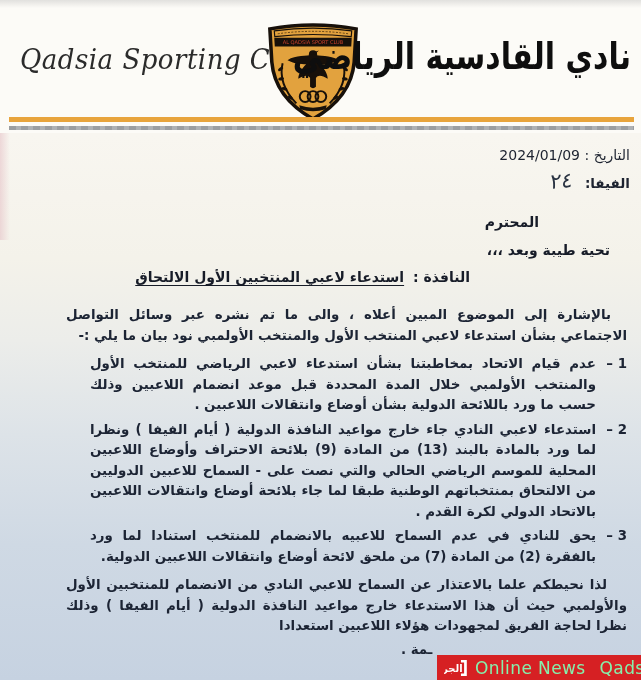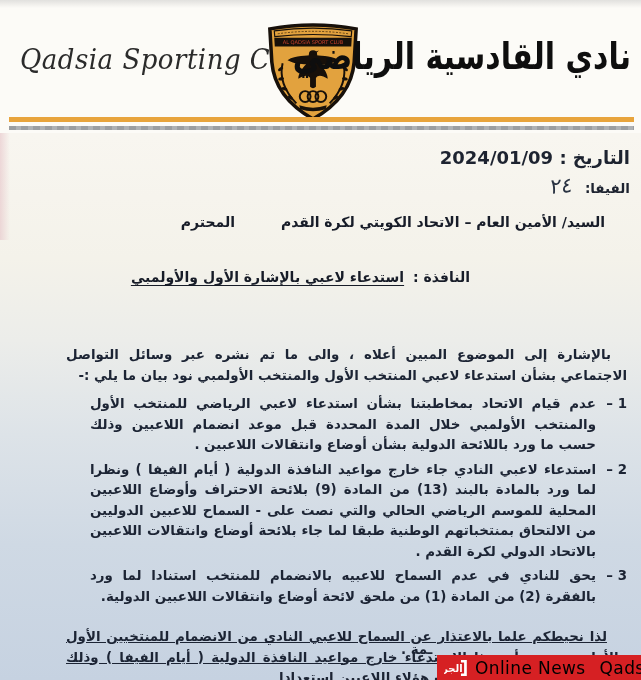--- a/index.html
+++ b/index.html
@@ -39,65 +39,65 @@
     letter-spacing:-1px;
   }
   .crest { position:absolute; left:262px; top:22px; width:102px; height:100px; }
 
   .rule-gold { position:absolute; left:9px; right:7px; top:117px; height:5px; background:#e8a43c; }
   .rule-gray { position:absolute; left:9px; right:7px; top:126px; height:4px;
     background:repeating-linear-gradient(90deg,#9b9ea1 0 7px,#aeb1b4 7px 12px); }
 
   
   .meta { position:absolute; right:11px; top:146px; direction:rtl; text-align:right; color:#1d2330; }
-  .meta-line { font-size:18px; font-weight:bold; line-height:1.35; }
+  .meta-line { font-size:14px; font-weight:normal; line-height:1.35; }
   .meta-num-line { margin-top:6px; font-size:13.5px; font-weight:bold; }
   .hand-number {
     display:inline-block; font-weight:400; font-size:21px; color:#2a3342;
     transform:rotate(-5deg) skewX(-8deg); margin-right:8px; line-height:1;
     font-family:"DejaVu Serif", serif;
   }
 
   
   .recipient-row {
     position:absolute; right:36px; left:40px; top:214px;
     direction:rtl; display:flex; align-items:baseline;
     font-size:14px; font-weight:bold; color:#171c28;
   }
-  .honorific { margin-right:46px; }
+  .honorific { margin-right:66px; }
   .greeting {
     position:absolute; right:31px; top:242px; direction:rtl;
     font-size:14px; font-weight:bold; color:#171c28;
   }
   .subject-line {
     position:absolute; right:171px; top:269px; direction:rtl; white-space:nowrap;
     font-size:14px; font-weight:bold; color:#171c28;
   }
   .subject-text { text-decoration:underline; text-underline-offset:3px; margin-right:4px; }
 
   
   .body-text {
     position:absolute; right:14px; left:66px; top:305px;
     direction:rtl; text-align:justify; color:#1c2434;
     font-size:13.4px; font-weight:bold; line-height:20.5px;
   }
-  .intro { text-indent:16px; margin-bottom:8px;margin-top:40px; }
+  .intro { text-indent:16px; margin-bottom:8px; }
   .item { display:flex; margin-bottom:4px; }
   .item-num { flex:none; width:31px; direction:rtl; }
   .item-text { flex:1; padding-left:24px; }
-  .closing { margin-top:20px; text-indent:20px;text-decoration:underline; }
+  .closing { margin-top:8px; text-indent:20px; }
   .closing-fragment {
     position:absolute; left:401px; top:642px; direction:rtl;
     font-size:13.4px; font-weight:bold; color:#1c2434;
   }
 
   
   .watermark {
     position:absolute; left:437px; top:655px; right:0; bottom:0;
-    background:#d62023; color:#000000; display:flex; align-items:center;
+    background:#d62023; color:#86efac; display:flex; align-items:center;
     padding:0 8px 0 7px; gap:7px;
   }
   .wm-text { font-size:17px; font-weight:500; letter-spacing:0.4px; white-space:nowrap; }
   .wm-sep { width:1.5px; height:14px; background:#ffffff; }
   .berwaz-icon { flex:none; display:flex; align-items:center; }
 </style>
 </head>
 <body>
 
 <div class="page">
@@ -155,46 +155,46 @@
       <span>التاريخ :</span>
       <span>2024/01/09</span>
     </div>
     <div class="meta-num-line">
       <span>الفيفا:</span>
       <span class="hand-number">٢٤</span>
     </div>
   </div>
 
   <div class="recipient-row">
-    <span>السيد/ الأمين العام – الاتحاد الكويتي لكرة القدم</span>
     <span class="honorific">المحترم</span>
   </div>
 
+  <div class="greeting">تحية طيبة وبعد ،،،</div>
 
   <div class="subject-line">
     <span>النافذة :</span>
-    <span class="subject-text">استدعاء لاعبي بالإشارة الأول والأولمبي</span>
+    <span class="subject-text">استدعاء لاعبي المنتخبين الأول الالتحاق</span>
   </div>
 
   <div class="body-text">
     <p class="intro">بالإشارة إلى الموضوع المبين أعلاه ، والى ما تم نشره عبر وسائل التواصل الاجتماعي بشأن استدعاء لاعبي المنتخب الأول والمنتخب الأولمبي نود بيان ما يلي :-</p>
 
     <div class="item">
       <span class="item-num">1 –</span>
       <div class="item-text">عدم قيام الاتحاد بمخاطبتنا بشأن استدعاء لاعبي الرياضي للمنتخب الأول والمنتخب الأولمبي خلال المدة المحددة قبل موعد انضمام اللاعبين وذلك حسب ما ورد باللائحة الدولية بشأن أوضاع وانتقالات اللاعبين .</div>
     </div>
 
     <div class="item">
       <span class="item-num">2 –</span>
       <div class="item-text">استدعاء لاعبي النادي جاء خارج مواعيد النافذة الدولية ( أيام الفيفا ) ونظرا لما ورد بالمادة بالبند (13) من المادة (9) بلائحة الاحتراف وأوضاع اللاعبين المحلية للموسم الرياضي الحالي والتي نصت على - السماح للاعبين الدوليين من الالتحاق بمنتخباتهم الوطنية طبقا لما جاء بلائحة أوضاع وانتقالات اللاعبين بالاتحاد الدولي لكرة القدم .</div>
     </div>
 
     <div class="item">
       <span class="item-num">3 –</span>
-      <div class="item-text">يحق للنادي في عدم السماح للاعبيه بالانضمام للمنتخب استنادا لما ورد بالفقرة (2) من المادة (1) من ملحق لائحة أوضاع وانتقالات اللاعبين الدولية.</div>
+      <div class="item-text">يحق للنادي في عدم السماح للاعبيه بالانضمام للمنتخب استنادا لما ورد بالفقرة (2) من المادة (7) من ملحق لائحة أوضاع وانتقالات اللاعبين الدولية.</div>
     </div>
 
     <p class="closing">لذا نحيطكم علما بالاعتذار عن السماح للاعبي النادي من الانضمام للمنتخبين الأول والأولمبي حيث أن هذا الاستدعاء خارج مواعيد النافذة الدولية ( أيام الفيفا ) وذلك نظرا لحاجة الفريق لمجهودات هؤلاء اللاعبين استعدادا</p>
   </div>
 
   <div class="closing-fragment">ـمة .</div>
 
   <div class="watermark">
     <span class="berwaz-icon">
       <svg width="24" height="18" viewBox="0 0 26 20">

